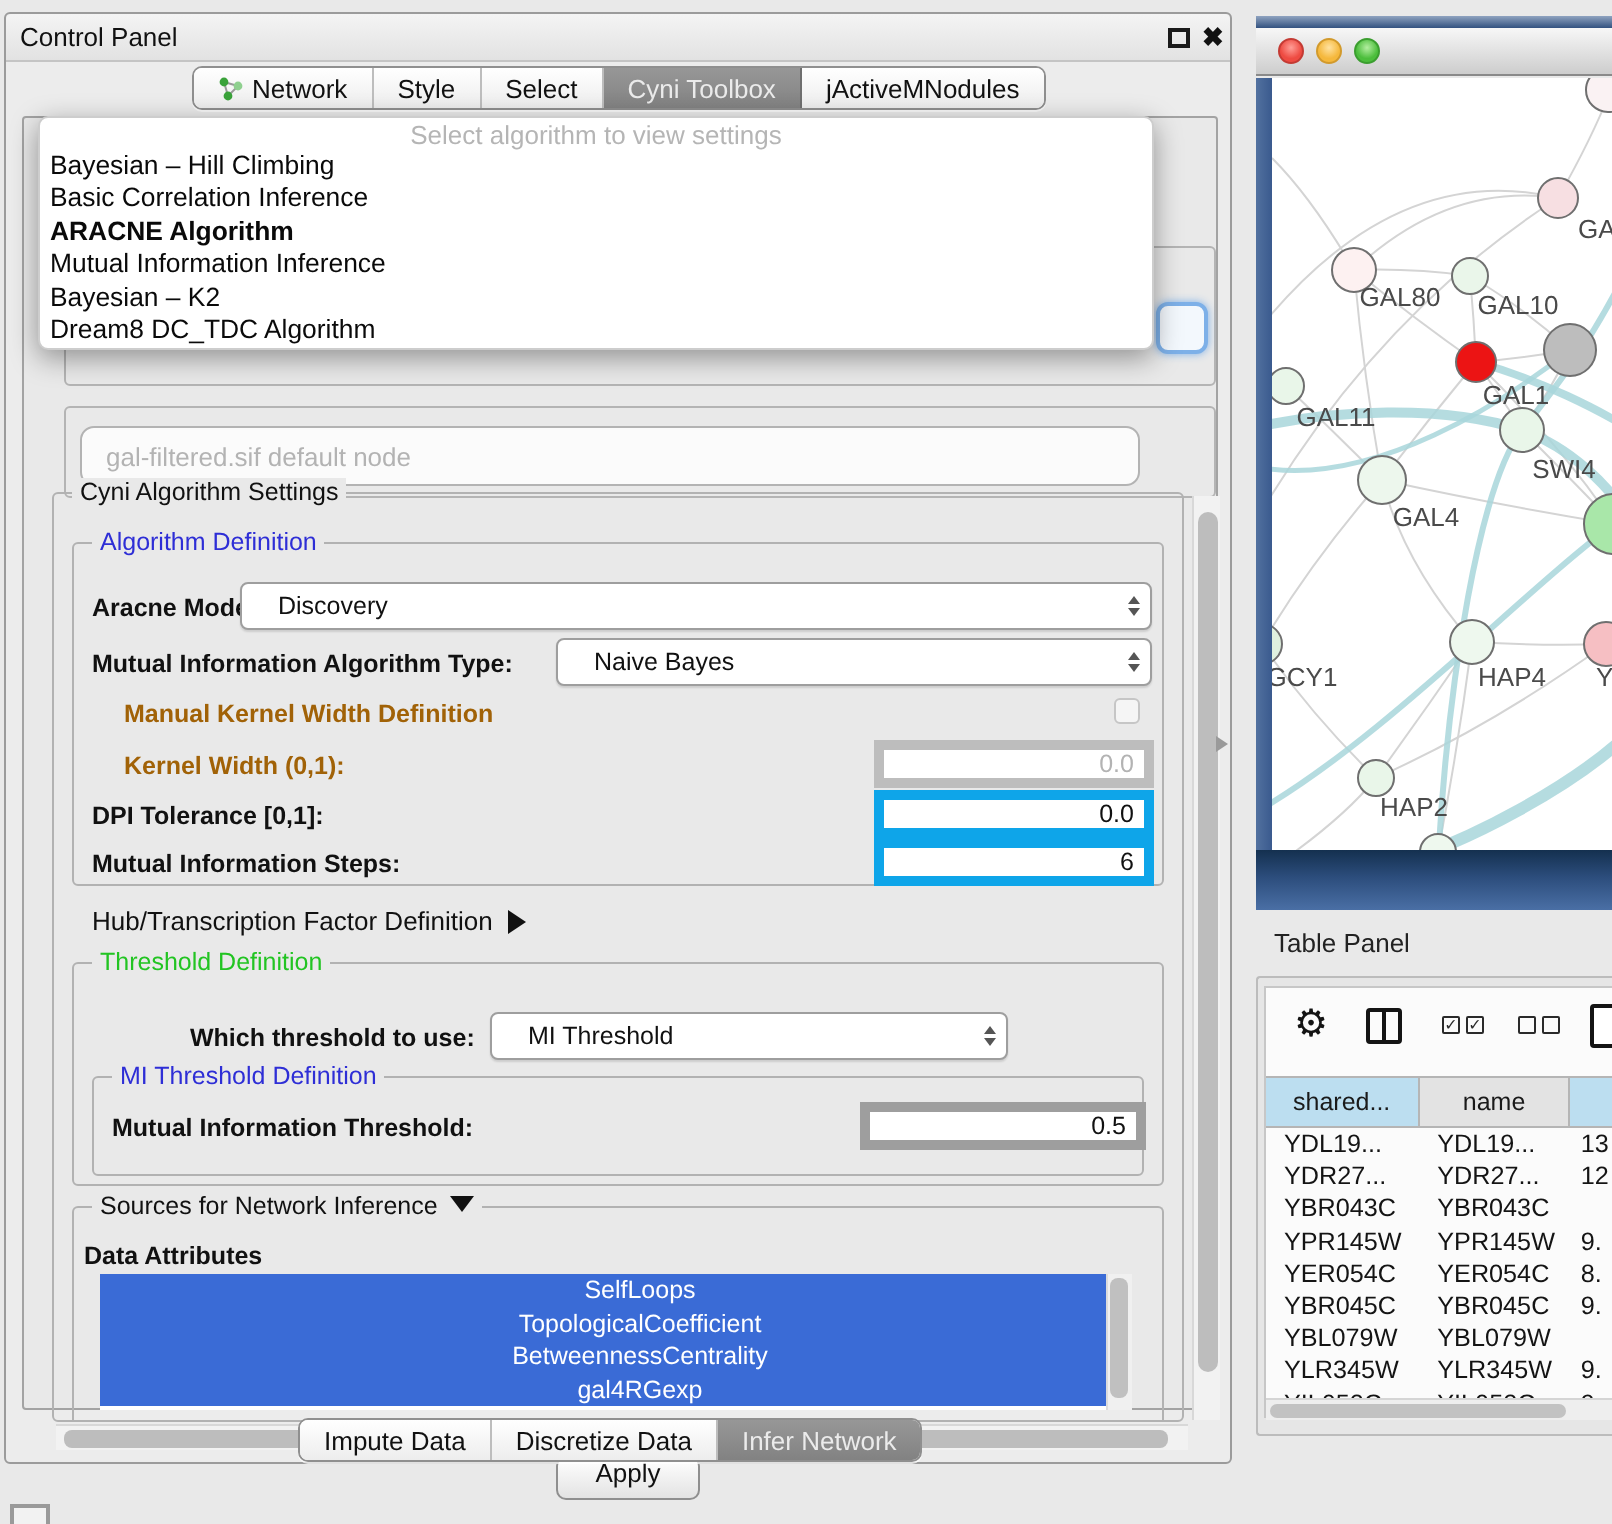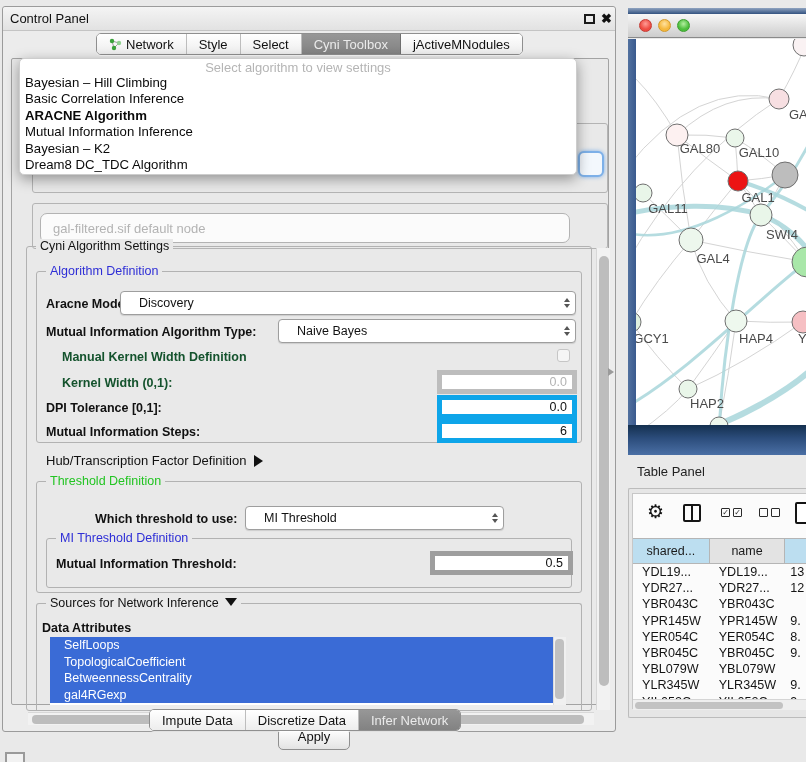--- a/index.html
+++ b/index.html
@@ -46,41 +46,41 @@
   .popup-item { font-size:13.2px; color:#0a0a0a; line-height:16.4px; padding-left:5px; white-space:nowrap; }
   .popup-item.selected { font-weight:bold; }
 
   
   .gbox { position:absolute; border:1px solid #b2b2b2; border-radius:3px; }
   .gbox-title { position:absolute; top:-8px; left:9px; background:#e9e9e9; padding:0 4px; font-size:12.5px; color:#111; white-space:nowrap; }
   .gbox-title.blue { color:#2e2ed6; }
   .gbox-title.green { color:#22c422; }
 
   .lbl { position:absolute; font-size:12.5px; font-weight:bold; color:#111; white-space:nowrap; }
-  .lbl.disabled { color:#14532d;padding-left:16px; }
+  .lbl.disabled { color:#a16207;padding-left:16px; }
   .lbl.plain { font-weight:normal; font-size:13px; }
 
   .combo { position:absolute; background:#fff; border:1px solid #9e9e9e; border-radius:4px; box-shadow:0 1px 1px rgba(0,0,0,.12); }
   .combo .val { position:absolute; left:18px; top:50%; transform:translateY(-50%); font-size:12.5px; color:#111; }
   .combo .stepper { position:absolute; right:5px; top:50%; transform:translateY(-50%); display:flex; flex-direction:column; gap:2px; align-items:center; }
   .tri-up { width:0; height:0; border-left:3.5px solid transparent; border-right:3.5px solid transparent; border-bottom:4.5px solid #555; }
   .tri-dn { width:0; height:0; border-left:3.5px solid transparent; border-right:3.5px solid transparent; border-top:4.5px solid #555; }
 
   .tfield { position:absolute; background:#fff; border:5px solid #0ea5e9; font-size:12.5px; color:#111;
     display:flex; align-items:center; justify-content:flex-end; padding-right:5px; }
   .tfield.disabled { border-color:#bdbdbd; color:#b3b3b3; }
 
   .cbox { position:absolute; width:13px; height:13px; border:1px solid #c6c6c6; border-radius:3px; background:#f5f5f5; }
 
   .arrow-right { display:inline-block; width:0; height:0; border-top:6px solid transparent; border-bottom:6px solid transparent; border-left:9px solid #111; vertical-align:-2px; margin-left:8px; }
   .arrow-down { display:inline-block; width:0; height:0; border-left:6px solid transparent; border-right:6px solid transparent; border-top:8px solid #111; vertical-align:1px; margin-left:6px; }
 
   
   #attr-list { position:absolute; left:38px; top:578px; width:516px; height:68px; background:#fff; overflow:hidden; }
-  .attr-item { height:16.5px; line-height:16.5px; font-size:12.5px; color:#fff; padding-left:14px; }
+  .attr-item { height:16.5px; line-height:16.5px; font-size:12.5px; color:#fff; padding-left:24px;text-align:center; }
   #attr-scroll { position:absolute; right:0; top:0; width:13px; height:68px; background:#f0f0f0; border-left:1px solid #dcdcdc; }
   #attr-thumb { position:absolute; right:2px; top:2px; width:9px; height:60px; background:#c0c0c0; border-radius:4px; }
 
   
   #v-scroll { position:absolute; left:584px; top:189px; width:14px; height:462px; background:#f2f2f2; border-left:1px solid #d8d8d8; }
   #v-thumb { position:absolute; left:2px; top:8px; width:10px; height:430px; background:#bdbdbd; border-radius:5px; }
   #h-scroll { position:absolute; left:16px; top:653px; width:566px; height:13px; background:#f2f2f2; border-top:1px solid #d8d8d8; }
   #h-thumb { position:absolute; left:4px; top:2px; width:552px; height:9px; background:#bdbdbd; border-radius:4px; }
 
   #apply-btn { position:absolute; left:266px; top:669px; width:72px; height:22px; border:1px solid #8f8f8f;

